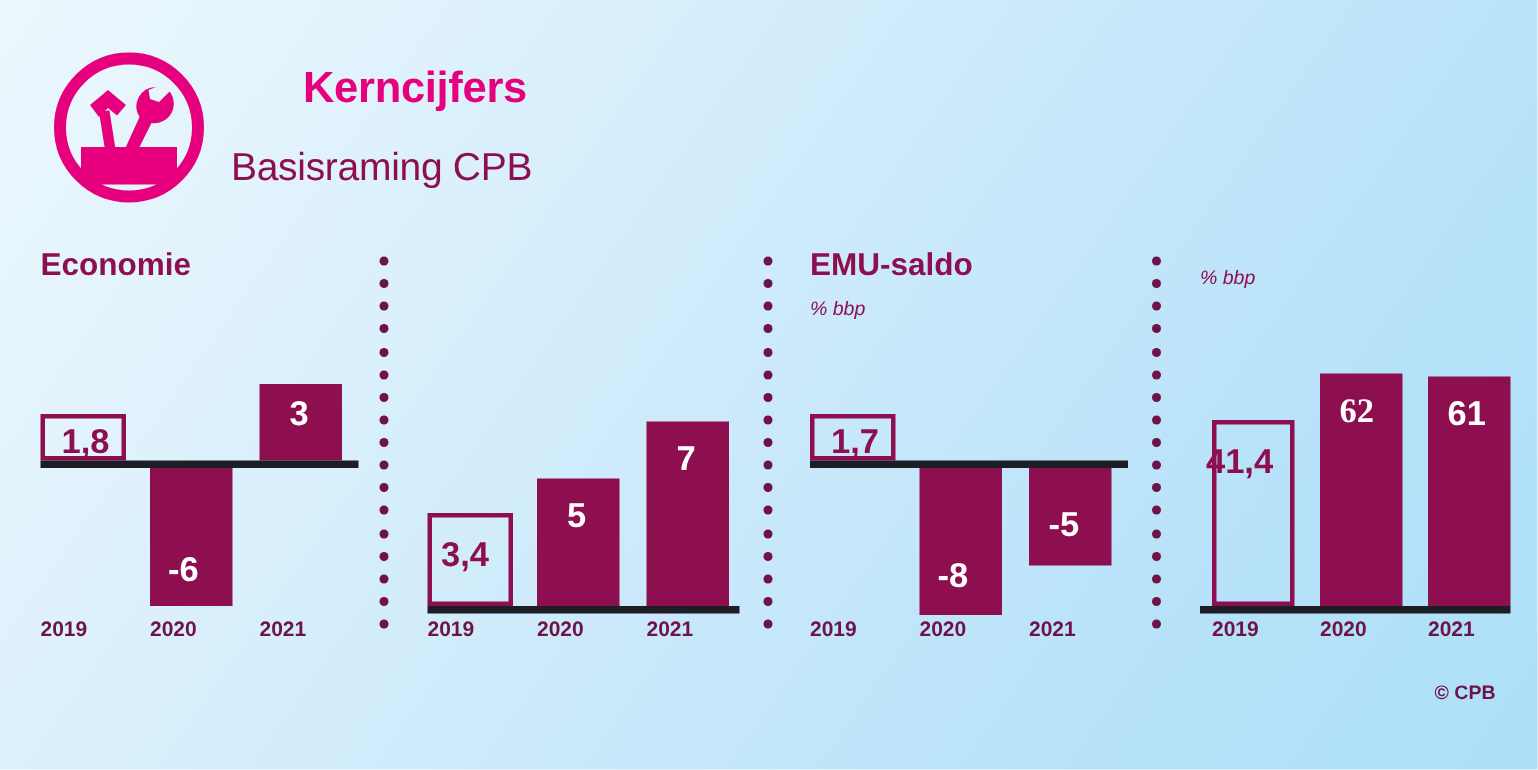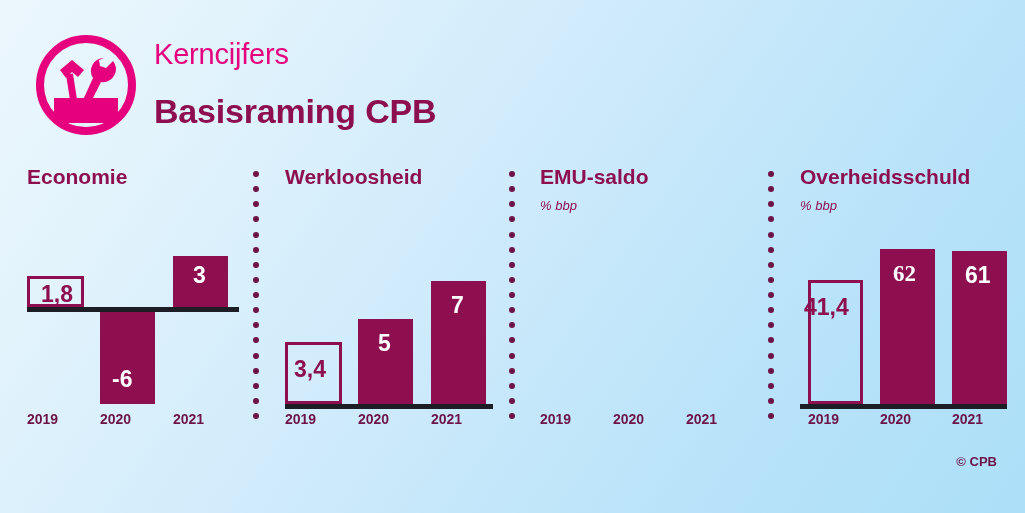--- a/index.html
+++ b/index.html
@@ -36,28 +36,29 @@
   }
   .logo-badge svg { display: block; }
   .header-titles {
     margin-left: 14px;
     display: flex;
     flex-direction: column;
     justify-content: center;
   }
   .title-main {
     font-size: 29px;
-    font-weight: normal;
+    font-weight: bold;
     color: #e6007e;
     line-height: 1.18;
     letter-spacing: -0.2px;
+    margin-left: 48px;
   }
   .title-sub {
-    font-size: 34px;
-    font-weight: bold;
+    font-size: 26px;
+    font-weight: normal;
     color: #8e0f50;
     line-height: 1.18;
     letter-spacing: -0.2px;
     margin-top: 20px;
   }
 
   
   .panels {
     position: absolute;
     left: 0;
@@ -227,21 +228,20 @@
       <span></span>
         <span></span>
       <span></span>
         <span></span>
       <span></span>
         <span></span>
       <span></span>
     </div>
 
     <div class="panel" style="left:285px; width:208px;">
-      <div class="panel-title">Werkloosheid</div>
       <div class="chart" style="width:208px;">
 
         <div class="bar outlined" style="left:0px; width:57px; top:122px; height:62px;"></div>
         <div class="bar-value on-outline" style="left:9px; top:138px;">3,4</div>
 
         <div class="bar filled" style="left:73px; width:55px; top:99px; height:85px;"></div>
         <div class="bar-value on-fill" style="left:93px; top:112px;">5</div>
 
         <div class="bar filled" style="left:146px; width:55px; top:61px; height:123px;"></div>
         <div class="bar-value on-fill" style="left:166px; top:74px;">7</div>
@@ -271,20 +271,33 @@
       <span></span>
         <span></span>
       <span></span>
         <span></span>
       <span></span>
     </div>
 
     <div class="panel" style="left:540px; width:212px;">
       <div class="panel-title">EMU-saldo</div>
       <div class="panel-subtitle">% bbp</div>
+      <div class="chart" style="width:212px;">
+
+        <div class="bar outlined" style="left:0px; width:57px; top:56px; height:31px;"></div>
+        <div class="bar-value on-outline" style="left:14px; top:63px;">1,7</div>
+
+        <div class="axis-line" style="top:87px; width:212px;"></div>
+
+        <div class="bar filled" style="left:73px; width:55px; top:92px; height:98px;"></div>
+        <div class="bar-value on-fill" style="left:85px; top:152px;">-8</div>
+
+        <div class="bar filled" style="left:146px; width:55px; top:92px; height:65px;"></div>
+        <div class="bar-value on-fill" style="left:159px; top:118px;">-5</div>
+      </div>
       <div class="year-labels" style="left:0; top:246px; width:212px;">
         <div class="year-label" style="left:0px; width:57px;">2019</div>
         <div class="year-label" style="left:73px; width:55px;">2020</div>
         <div class="year-label" style="left:146px; width:55px;">2021</div>
       </div>
     </div>
 
     <div class="divider" style="left:767px;">
       <span></span>
         <span></span>
@@ -299,21 +312,20 @@
       <span></span>
         <span></span>
       <span></span>
         <span></span>
       <span></span>
         <span></span>
       <span></span>
     </div>
 
     <div class="panel" style="left:800px; width:198px;">
-      <div class="panel-title">Overheidsschuld</div>
       <div class="panel-subtitle">% bbp</div>
       <div class="chart" style="width:198px;">
 
         <div class="bar outlined" style="left:8px; width:55px; top:60px; height:124px;"></div>
         <div class="bar-value on-outline" style="left:4px; top:76px;">41,4</div>
 
         <div class="bar filled" style="left:80px; width:55px; top:29px; height:155px;"></div>
         <div class="bar-value on-fill" style="left:93px; top:42px;font-family:Liberation Serif, serif;">62</div>
 
         <div class="bar filled" style="left:152px; width:55px; top:31px; height:153px;"></div>

